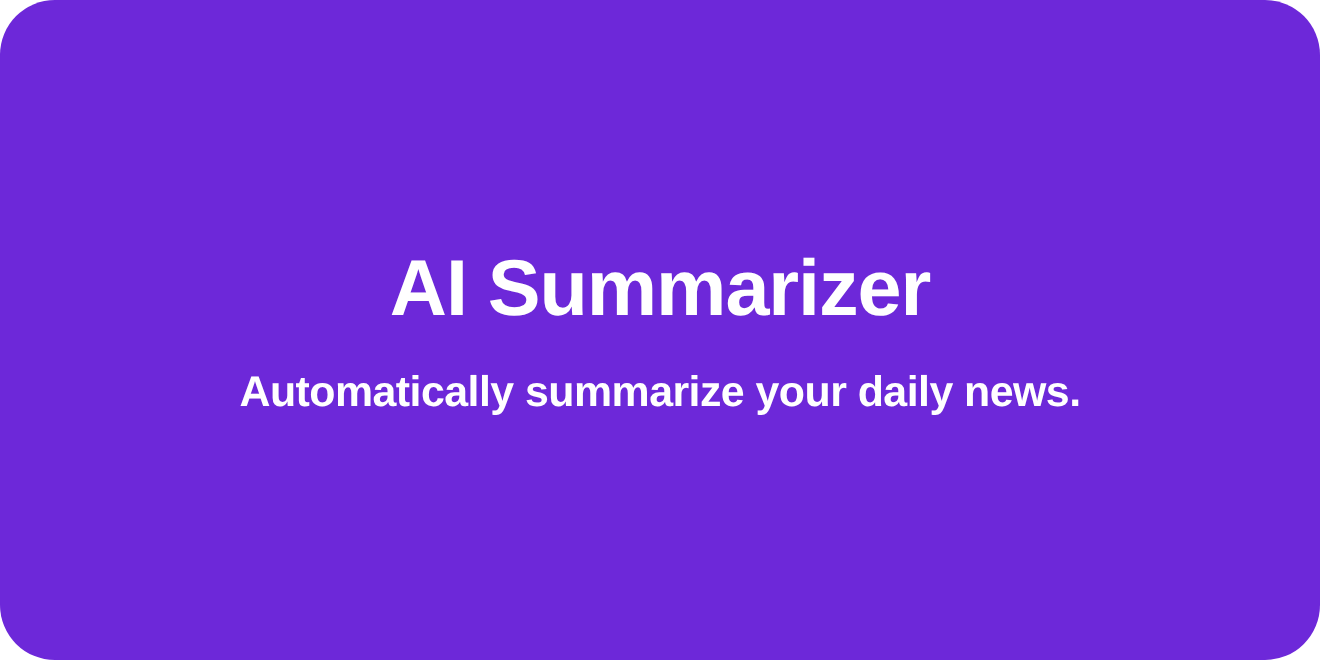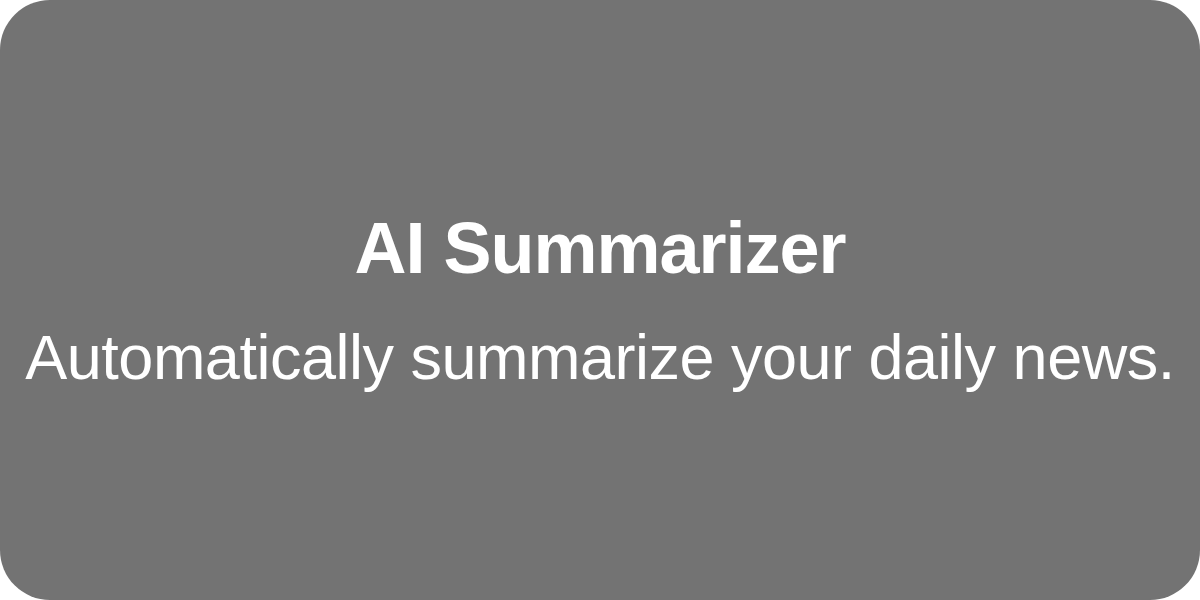--- a/index.html
+++ b/index.html
@@ -9,38 +9,38 @@
     }
     body {
       font-family: -apple-system, BlinkMacSystemFont, "Segoe UI", Helvetica, Arial, sans-serif;
       width: 1200px;
       height: 600px;
       background: #fff;
     }
     .promo-card {
       width: 1200px;
       height: 600px;
-      background: #737373;
+      background: #6d28d9;
       border-radius: 50px;
       display: flex;
       flex-direction: column;
       align-items: center;
       justify-content: center;
       gap: 32px;
     }
     .promo-title {
       color: #ffffff;
       font-size: 72px;
       font-weight: 800;
       letter-spacing: -1px;
     }
     .promo-subtitle {
       color: #ffffff;
-      font-size: 63px;
-      font-weight: 400;
+      font-size: 39px;
+      font-weight: 700;
       letter-spacing: -0.5px;
     }
     .cta-button {
       background: #ffffff;
       color: #f15a24;
       font-size: 56px;
       font-weight: 800;
       border: none;
       border-radius: 100px;
       padding: 38px 90px;

